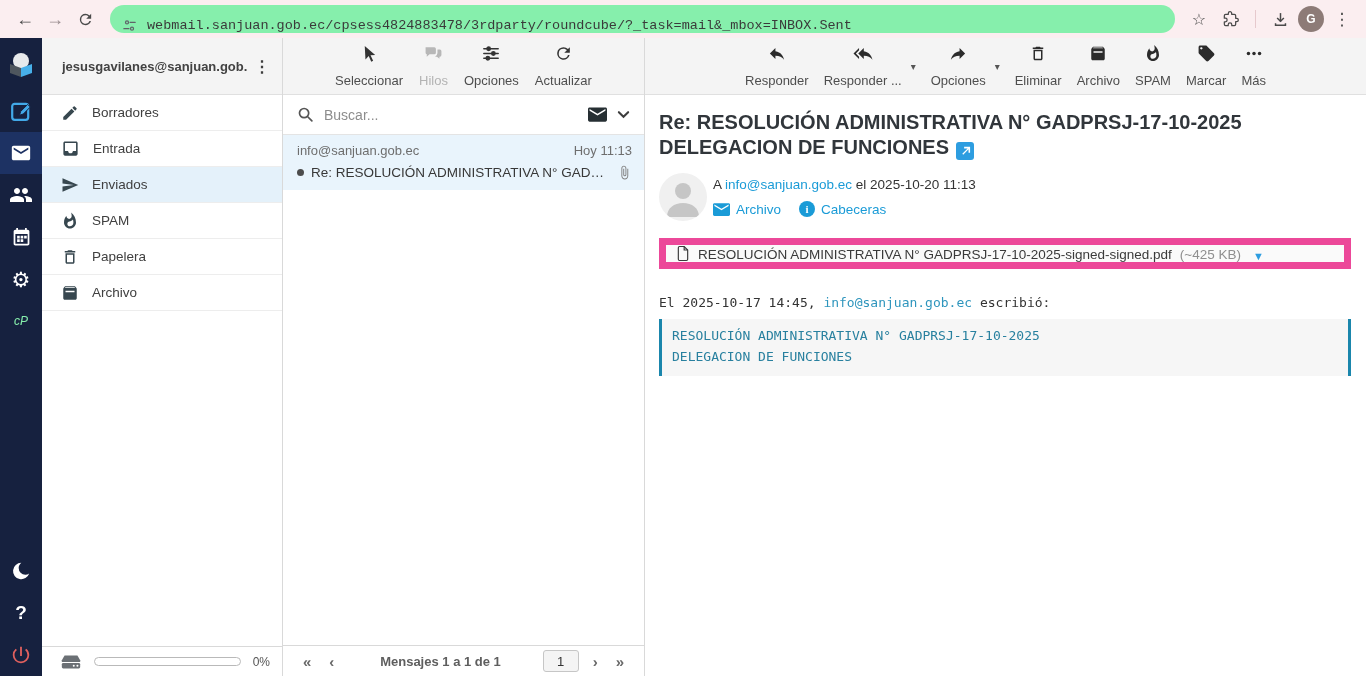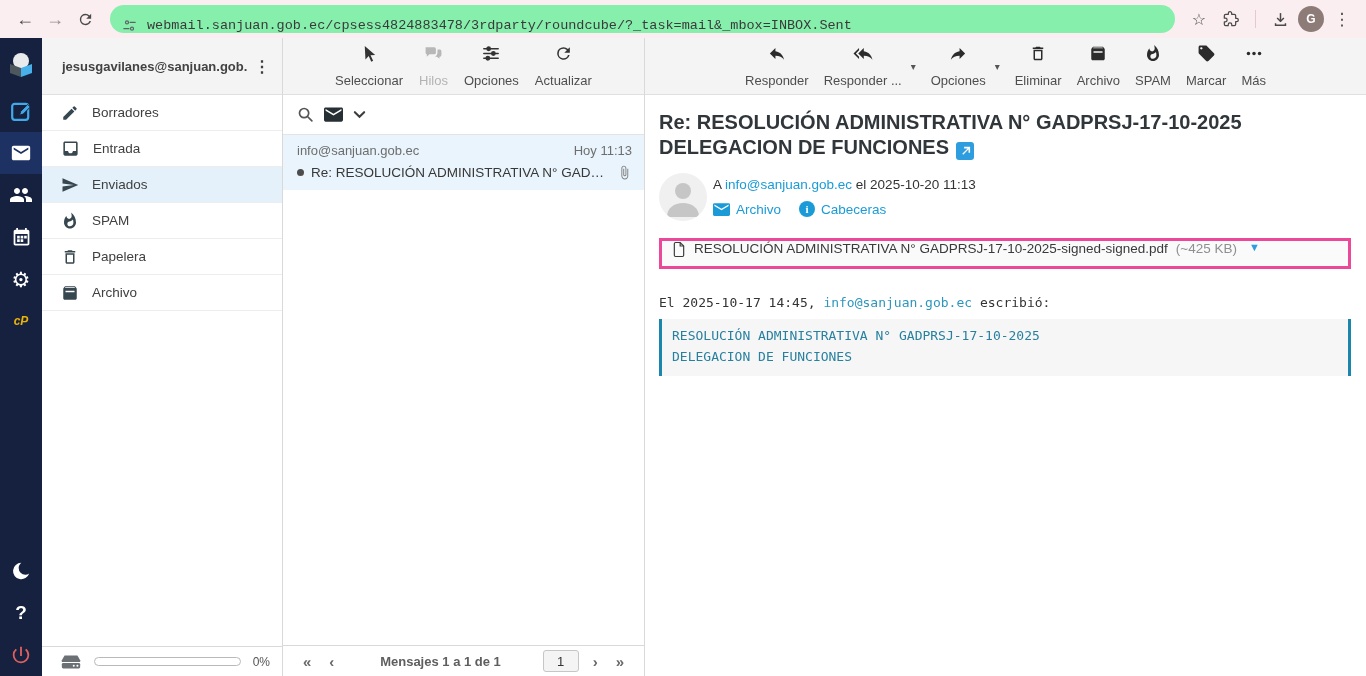--- a/index.html
+++ b/index.html
@@ -23,21 +23,21 @@
   
   .app { flex:1; display:flex; min-height:0; }
 
   
   .rail { width:42px; background:#16213f; display:flex; flex-direction:column; align-items:center; flex:0 0 auto; }
   .rail-btn { width:42px; height:42px; display:flex; align-items:center; justify-content:center; cursor:pointer; }
   .rail-btn.logo { height:52px; }
   .rail-btn.active { background:#1d3263; }
   .rail-spacer { flex:1; }
   .gear-glyph { color:#fff; font-size:21px; line-height:1; }
-  .cp-glyph { color:#eab308; font-size:12px; font-weight:bold; font-style:italic; }
+  .cp-glyph { color:#86efac; font-size:12px; font-weight:normal; font-style:italic; }
   .help-glyph { color:#fff; font-size:19px; font-weight:bold; }
 
   
   .folders { width:241px; background:#fff; border-right:1px solid #d9d9d9; display:flex; flex-direction:column; flex:0 0 auto; }
   .panel-toolbar { height:57px; background:#f4f4f4; border-bottom:1px solid #e0e0e0; flex:0 0 auto; }
   .folders .panel-toolbar { display:flex; align-items:center; padding:0 8px 0 20px; }
   .account-name { flex:1; font-size:13px; font-weight:bold; color:#424242; text-align:right; white-space:nowrap; overflow:hidden; }
   .account-kebab { font-size:16px; font-weight:bold; color:#3d3d3d; padding:0 4px 0 6px; cursor:pointer; }
   .folder-list { flex:1; overflow:hidden; }
   .folder-row { height:36px; display:flex; align-items:center; gap:13px; padding:0 10px 0 19px; border-bottom:1px solid #ededed; cursor:pointer; }
@@ -75,21 +75,21 @@
   .subject { font-size:20px; font-weight:bold; color:#31363b; line-height:1.26; max-width:640px; }
   .ext-ic { display:inline-flex; width:18px; height:18px; background:#2d9de0; border-radius:3px; align-items:center; justify-content:center; vertical-align:-2px; margin-left:7px; cursor:pointer; }
   .meta { display:flex; margin-top:13px; gap:6px; }
   .avatar-circ { width:48px; height:48px; border-radius:50%; background:#f0f0f0; overflow:hidden; position:relative; flex:0 0 auto; }
   .meta-right { padding-top:4px; }
   .meta-line { font-size:13.5px; color:#333; }
   .link { color:#1a9bd7; text-decoration:none; cursor:pointer; }
   .meta-actions { display:flex; align-items:center; gap:18px; margin-top:9px; }
   .meta-act { display:flex; align-items:center; gap:6px; font-size:13.5px; color:#1a9bd7; cursor:pointer; }
   .info-ic { width:16px; height:16px; border-radius:50%; background:#1a9bd7; color:#fff; font-size:11px; font-weight:bold; display:flex; align-items:center; justify-content:center; font-family:"Liberation Serif",serif; }
-  .attach-box { margin-top:17px; border:3px solid #ec4899; background:#fafafa; height:31px; display:flex; align-items:flex-start; padding:0 10px; gap:8px; cursor:pointer; }
+  .attach-box { margin-top:17px; border:7px solid #ec4899; background:#fafafa; height:31px; display:flex; align-items:flex-end; padding:0 10px; gap:8px; cursor:pointer; }
   .attach-name { font-size:13.5px; color:#3a3a3a; }
   .attach-size { font-size:13.5px; color:#8f8f8f; }
   .attach-caret { color:#2d9de0; font-size:11px; margin-left:4px; }
   .mail-body { margin-top:26px; font-family:"DejaVu Sans Mono", monospace; font-size:13px; color:#333; }
   .mail-body .intro .link { color:#2e95bd; }
   blockquote.q { margin-top:9px; border-left:3px solid #1a86ac; border-right:3px solid #1a86ac; background:#f6f6f6; padding:7px 10px 9px 10px; color:#28809f; line-height:1.55; }
 
   svg { display:block; }
 </style>
 </head>
@@ -299,20 +299,21 @@
           <span class="tlabel">Actualizar</span>
         </div>
       </div>
       <div class="search-row">
         <span>
             <svg width="17" height="17" viewBox="0 0 24 24" fill="none" stroke="#555" stroke-width="2.4" stroke-linecap="round">
               <circle cx="10" cy="10" r="6.5"></circle>
               <line x1="15.5" y1="15.5" x2="21" y2="21"></line>
             </svg>
           </span>
+        <input class="search-input" type="text" placeholder="Buscar..." style="">
         <span>
             <svg width="19" height="15" viewBox="0 0 24 18" fill="#262f33">
               <path d="M22 0H2C.9 0 0 .9 0 2v14c0 1.1.9 2 2 2h20c1.1 0 2-.9 2-2V2c0-1.1-.9-2-2-2zm0 4.2-10 6-10-6V2l10 6 10-6v2.2z"></path>
             </svg>
           </span>
         <span>
             <svg width="13" height="9" viewBox="0 0 14 9" fill="none" stroke="#3d3d3d" stroke-width="2.2" stroke-linecap="round">
               <path d="M2 2l5 5 5-5"></path>
             </svg>
           </span>

